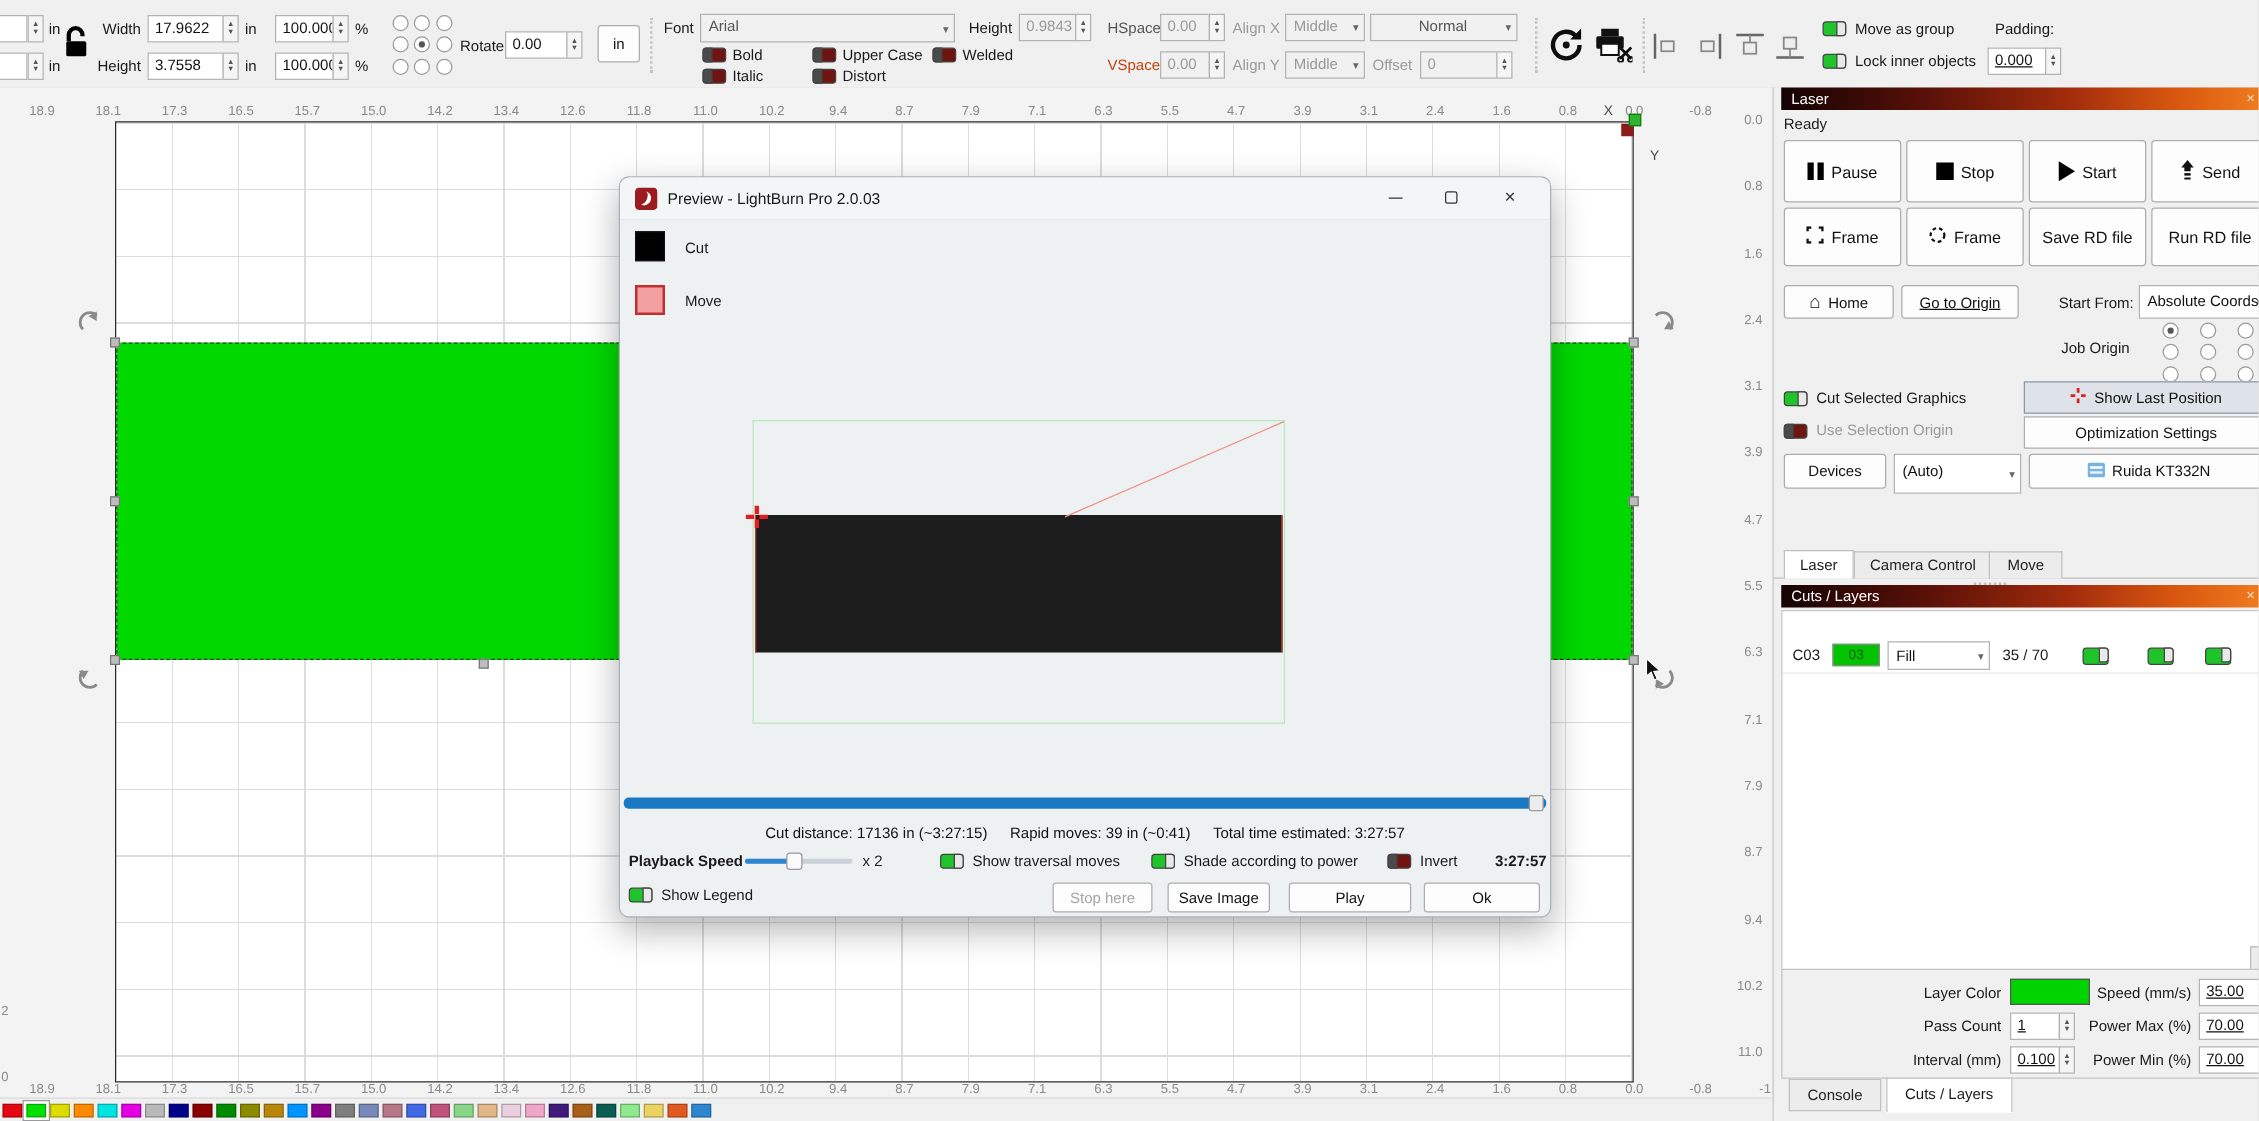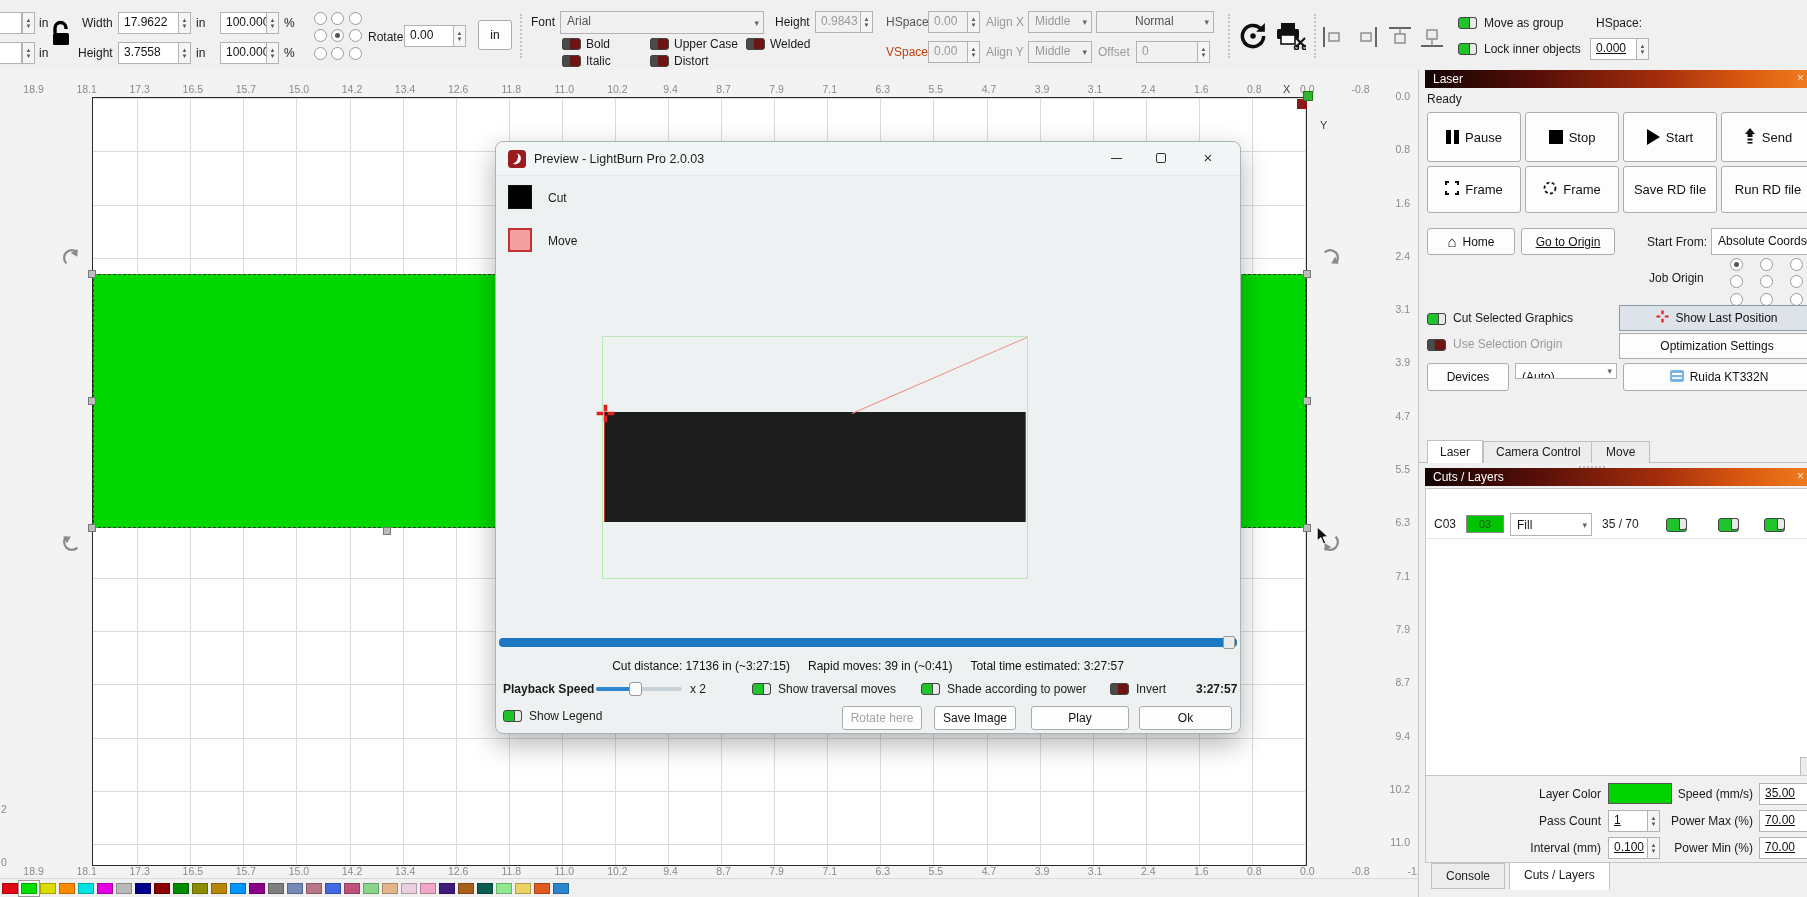--- a/index.html
+++ b/index.html
@@ -207,21 +207,21 @@
           <rect x="7" y="4" width="10" height="9" fill="#eee" stroke="#888" stroke-width="1.4"></rect>
           <line x1="12" y1="13" x2="12" y2="20" stroke="#888" stroke-width="1.4"></line>
         </svg>
     </span>
 
     <span class="tog" style="left:1458px;top:17px;"></span>
     <span class="lbl" style="left:1484px;top:16px;text-align:center;">Move as group</span>
     <span class="tog" style="left:1458px;top:43px;"></span>
     <span class="lbl" style="left:1484px;top:42px;">Lock inner objects</span>
 
-    <span class="lbl" style="left:1596px;top:16px;">HSpace:</span>
+    <span class="lbl" style="left:1596px;top:16px;">Padding:</span>
     <div class="fld r" style="left:1590px;top:38px;width:47px;height:22px;">0.000</div>
     <div class="spin" style="left:1636px;top:38px;">
         <i>▲</i>
         <i>▼</i>
       </div>
   </div>
 
   <div class="a" style="left:0;top:70px;width:1418px;height:827px;background:#f3f3f3;">
 
     <div class="a" style="left:92px;top:27px;width:1215px;height:769px;background:#fff;border:1px solid #2a2a2a;box-sizing:border-box;background-image:repeating-linear-gradient(to left,#dcdcdc 0 1px,transparent 1px 53.08px),repeating-linear-gradient(to bottom,#dcdcdc 0 1px,transparent 1px 53.3px);"></div>
@@ -436,21 +436,21 @@
     <span class="lbl" style="left:282px;top:540px;">Show traversal moves</span>
     <span class="tog" style="left:425px;top:541px;"></span>
     <span class="lbl" style="left:451px;top:540px;">Shade according to power</span>
     <span class="tog off" style="left:614px;top:541px;"></span>
     <span class="lbl" style="left:640px;top:540px;">Invert</span>
     <span class="lbl" style="left:700px;top:540px;font-weight:bold;">3:27:57</span>
 
     <span class="tog" style="left:7px;top:568px;"></span>
     <span class="lbl" style="left:33px;top:567px;">Show Legend</span>
 
-    <div class="btn" style="left:346px;top:564px;width:80px;height:24px;color:#a5a5a5;">Rotate here</div>
+    <div class="btn" style="left:346px;top:564px;width:80px;height:24px;color:#a5a5a5;">Stop here</div>
     <div class="btn" style="left:438px;top:564px;width:82px;height:24px;">Save Image</div>
     <div class="btn" style="left:535px;top:564px;width:98px;height:24px;">Play</div>
     <div class="btn" style="left:643px;top:564px;width:93px;height:24px;">Ok</div>
   </div>
 
   <div class="a" style="left:1418px;top:70px;width:389px;height:827px;background:#f0f0f0;border-left:1px solid #c8c8c8;box-sizing:border-box;z-index:5;">
 
     <div class="a grad" style="left:6px;top:0;width:383px;height:18px;">
       <span class="wtitle">Laser</span>
       <span class="a" style="right:4px;top:1px;color:#f5dcc8;font-size:12px;">×</span>
@@ -523,21 +523,21 @@
       <span><svg width="13" height="13" viewBox="0 0 14 14">
             <path d="M7 0.5v4M7 9.5v4M0.5 7h4M9.5 7h4" stroke="#e02020" stroke-width="2.4"></path>
           </svg></span>
       <span>Show Last Position</span>
     </div>
     <span class="tog off" style="left:8px;top:269px;"></span>
     <span class="lbl grey" style="left:34px;top:267px;">Use Selection Origin</span>
     <div class="btn" style="left:200px;top:263px;width:196px;height:26px;border-radius:0;">Optimization Settings</div>
 
     <div class="btn" style="left:8px;top:293px;width:82px;height:28px;">Devices</div>
-    <div class="combo" style="left:96px;top:293px;width:102px;height:16px;padding-top:6px;">(Auto)</div>
+    <div class="combo" style="left:96px;top:293px;width:102px;height:32px;padding-top:6px;">(Auto)</div>
     <div class="btn" style="left:204px;top:293px;width:192px;height:28px;">
       <span><svg width="14" height="12" viewBox="0 0 14 12">
             <rect width="14" height="12" rx="2" fill="#7ab3e0"></rect>
             <rect x="2" y="3" width="10" height="2" fill="#fff"></rect>
             <rect x="2" y="7" width="10" height="2" fill="#e8f2fa"></rect>
           </svg></span>
       <span>Ruida KT332N</span>
     </div>
 
     <div class="a" style="left:0;top:370px;width:389px;height:23px;border-bottom:1px solid #c0c0c0;box-sizing:border-box;">

